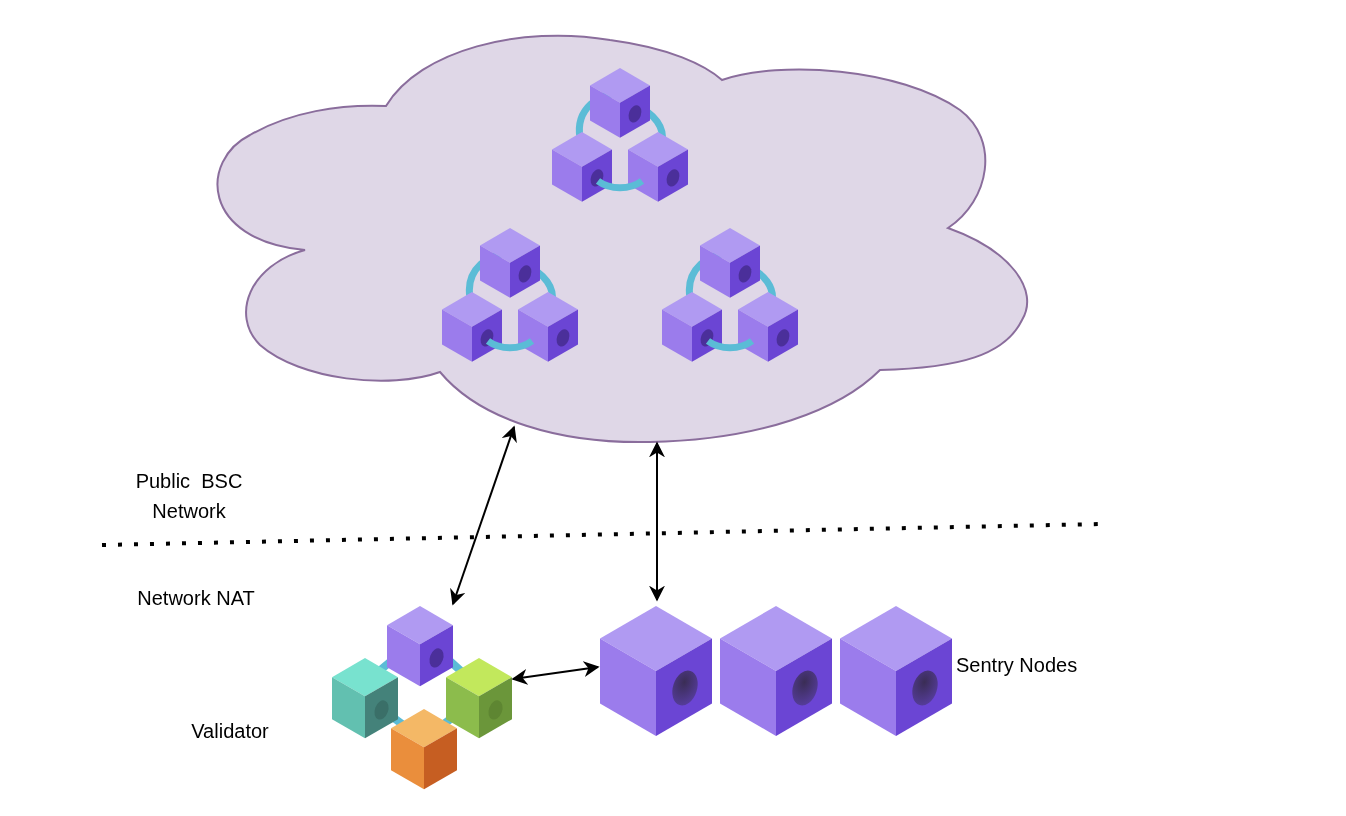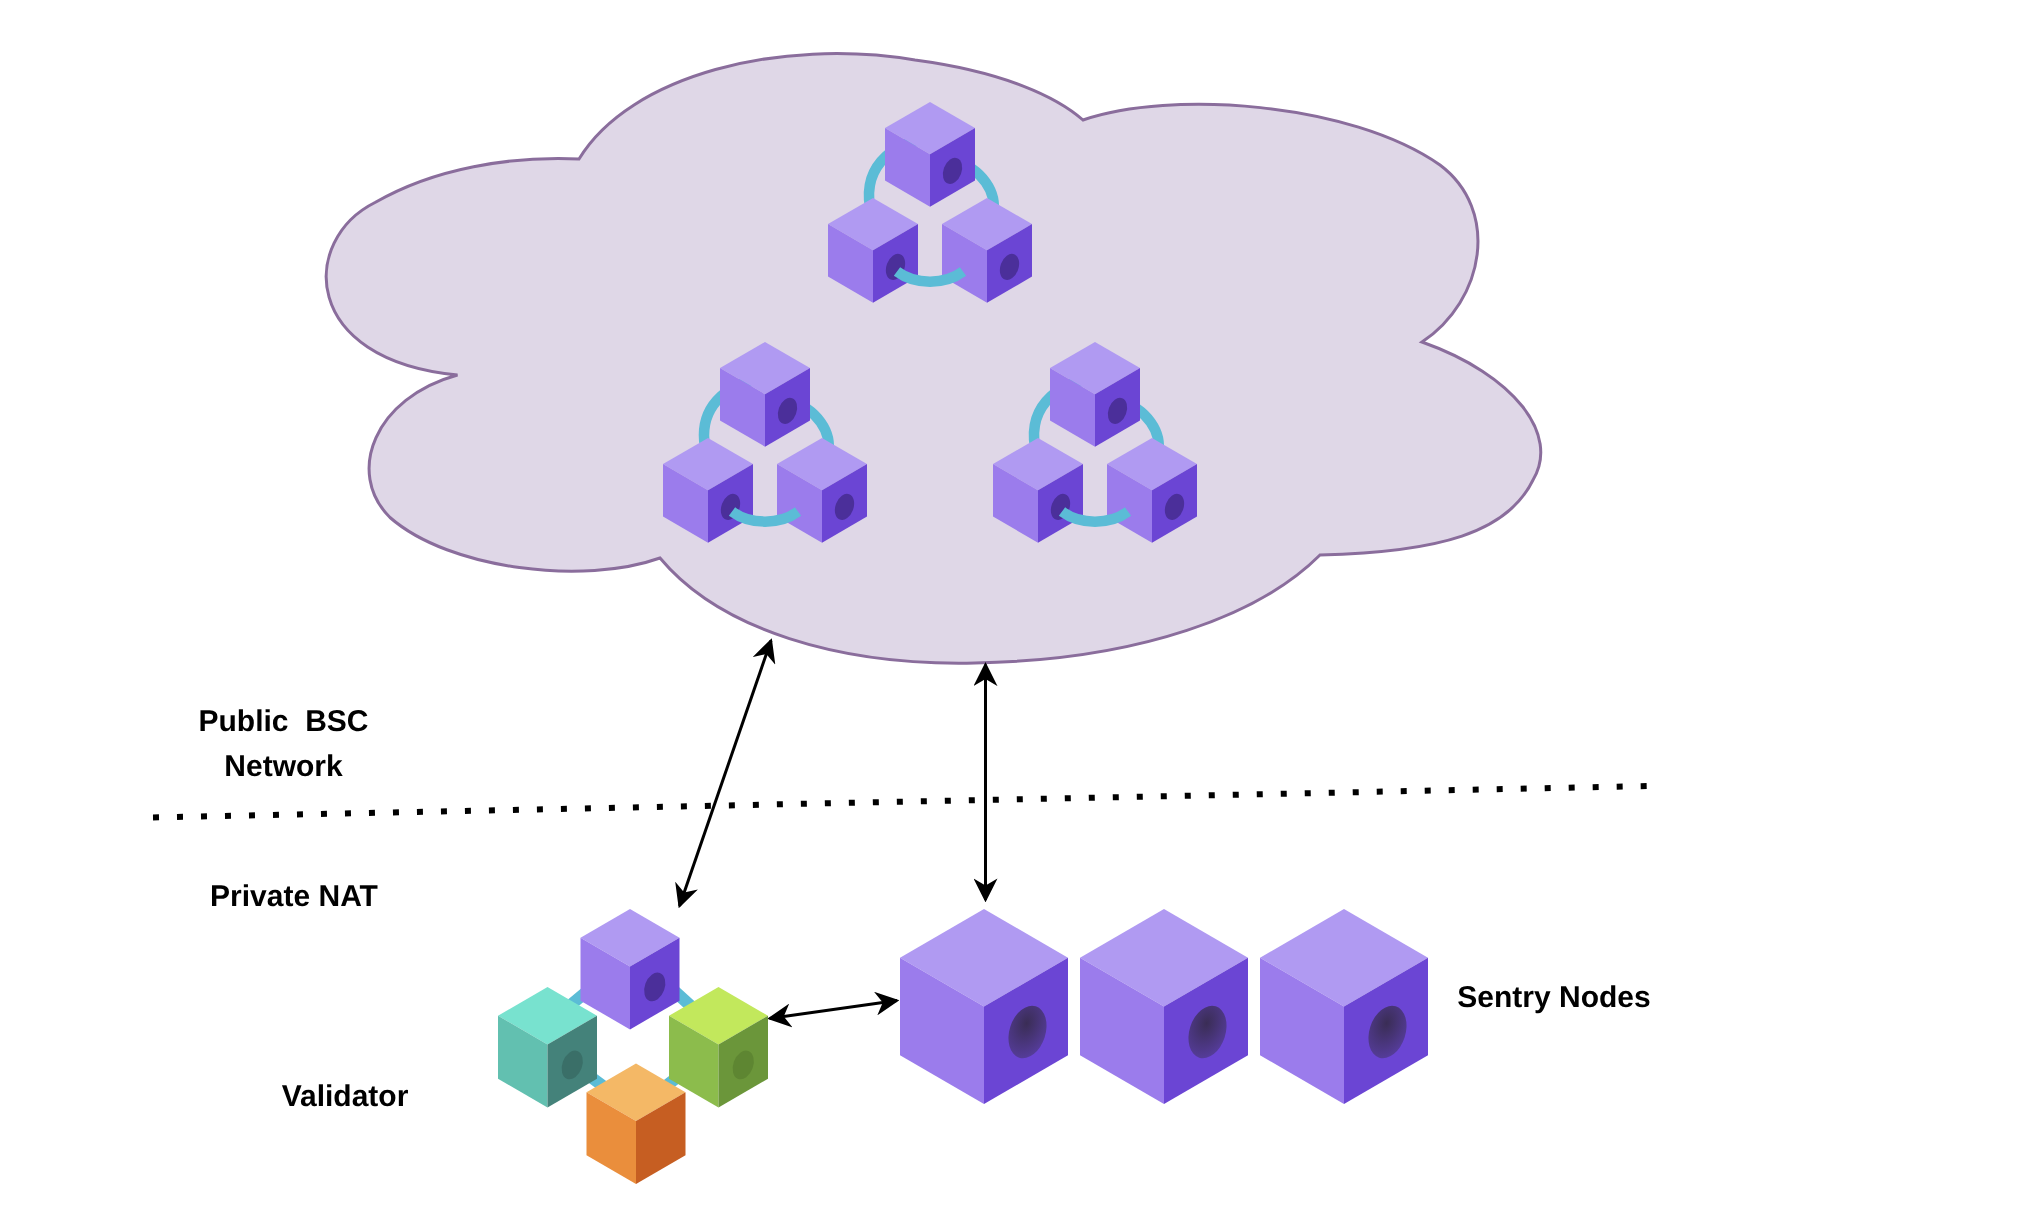--- a/index.html
+++ b/index.html
@@ -1,24 +1,24 @@
 <!DOCTYPE html>
 <html><head>
   <meta charset="utf-8">
   <style>
     html, body { margin: 0; padding: 0; background: #ffffff; }
     body { width: 1346px; height: 816px; position: relative; overflow: hidden;
            font-family: "Liberation Sans", sans-serif; }
     #stage { position: absolute; left: 0; top: 0; }
     .label { position: absolute; font-family: "Liberation Sans", sans-serif;
-             font-size: 20px; color: #000; text-align: center; line-height: 30px; white-space: pre; font-weight: bold; }
+             font-size: 20px; color: #000; text-align: center; line-height: 30px; white-space: pre; }
     #lbl-public { left: 104px; top: 466px; width: 170px; }
     #lbl-private { left: 116px; top: 583px; width: 160px; }
     #lbl-validator { left: 170px; top: 716px; width: 120px; }
-    #lbl-sentry { left: 956px; top: 650px; width: 160px; text-align: center; }
+    #lbl-sentry { left: 956px; top: 650px; width: 160px; text-align: left; }
   </style>
 </head>
 <body>
 
 <svg id="stage" width="1346" height="816" viewBox="0 0 1346 816" xmlns="http://www.w3.org/2000/svg">
   <defs>
     <marker id="arrow" viewBox="0 0 10 10" refX="9" refY="5" markerWidth="8" markerHeight="8" orient="auto-start-reverse">
       <path d="M0,0 L10,5 L0,10 L3,5 Z" fill="#000"></path>
     </marker>
     <radialGradient id="holeGrad" cx="0.4" cy="0.35" r="0.8">
@@ -159,15 +159,15 @@
         <polygon points="896,606 952,638.48 896,670.96 840,638.48" fill="#b09af2"></polygon>
         <polygon points="840,638.48 896,670.96 896,735.96 840,703.48" fill="#9b7cec"></polygon>
         <polygon points="952,638.48 896,670.96 896,735.96 952,703.48" fill="#6b45d4"></polygon>
         <ellipse cx="925" cy="688" rx="12" ry="18" transform="rotate(18 925 688)" fill="url(#holeGrad)"></ellipse>
       </g>
     </g>
 </svg>
 
 <div class="label" id="lbl-public">Public  BSC
 Network</div>
-<div class="label" id="lbl-private">Private NAT</div>
+<div class="label" id="lbl-private">Network NAT</div>
 <div class="label" id="lbl-validator">Validator</div>
 <div class="label" id="lbl-sentry">Sentry Nodes</div>
 
 </body></html>

